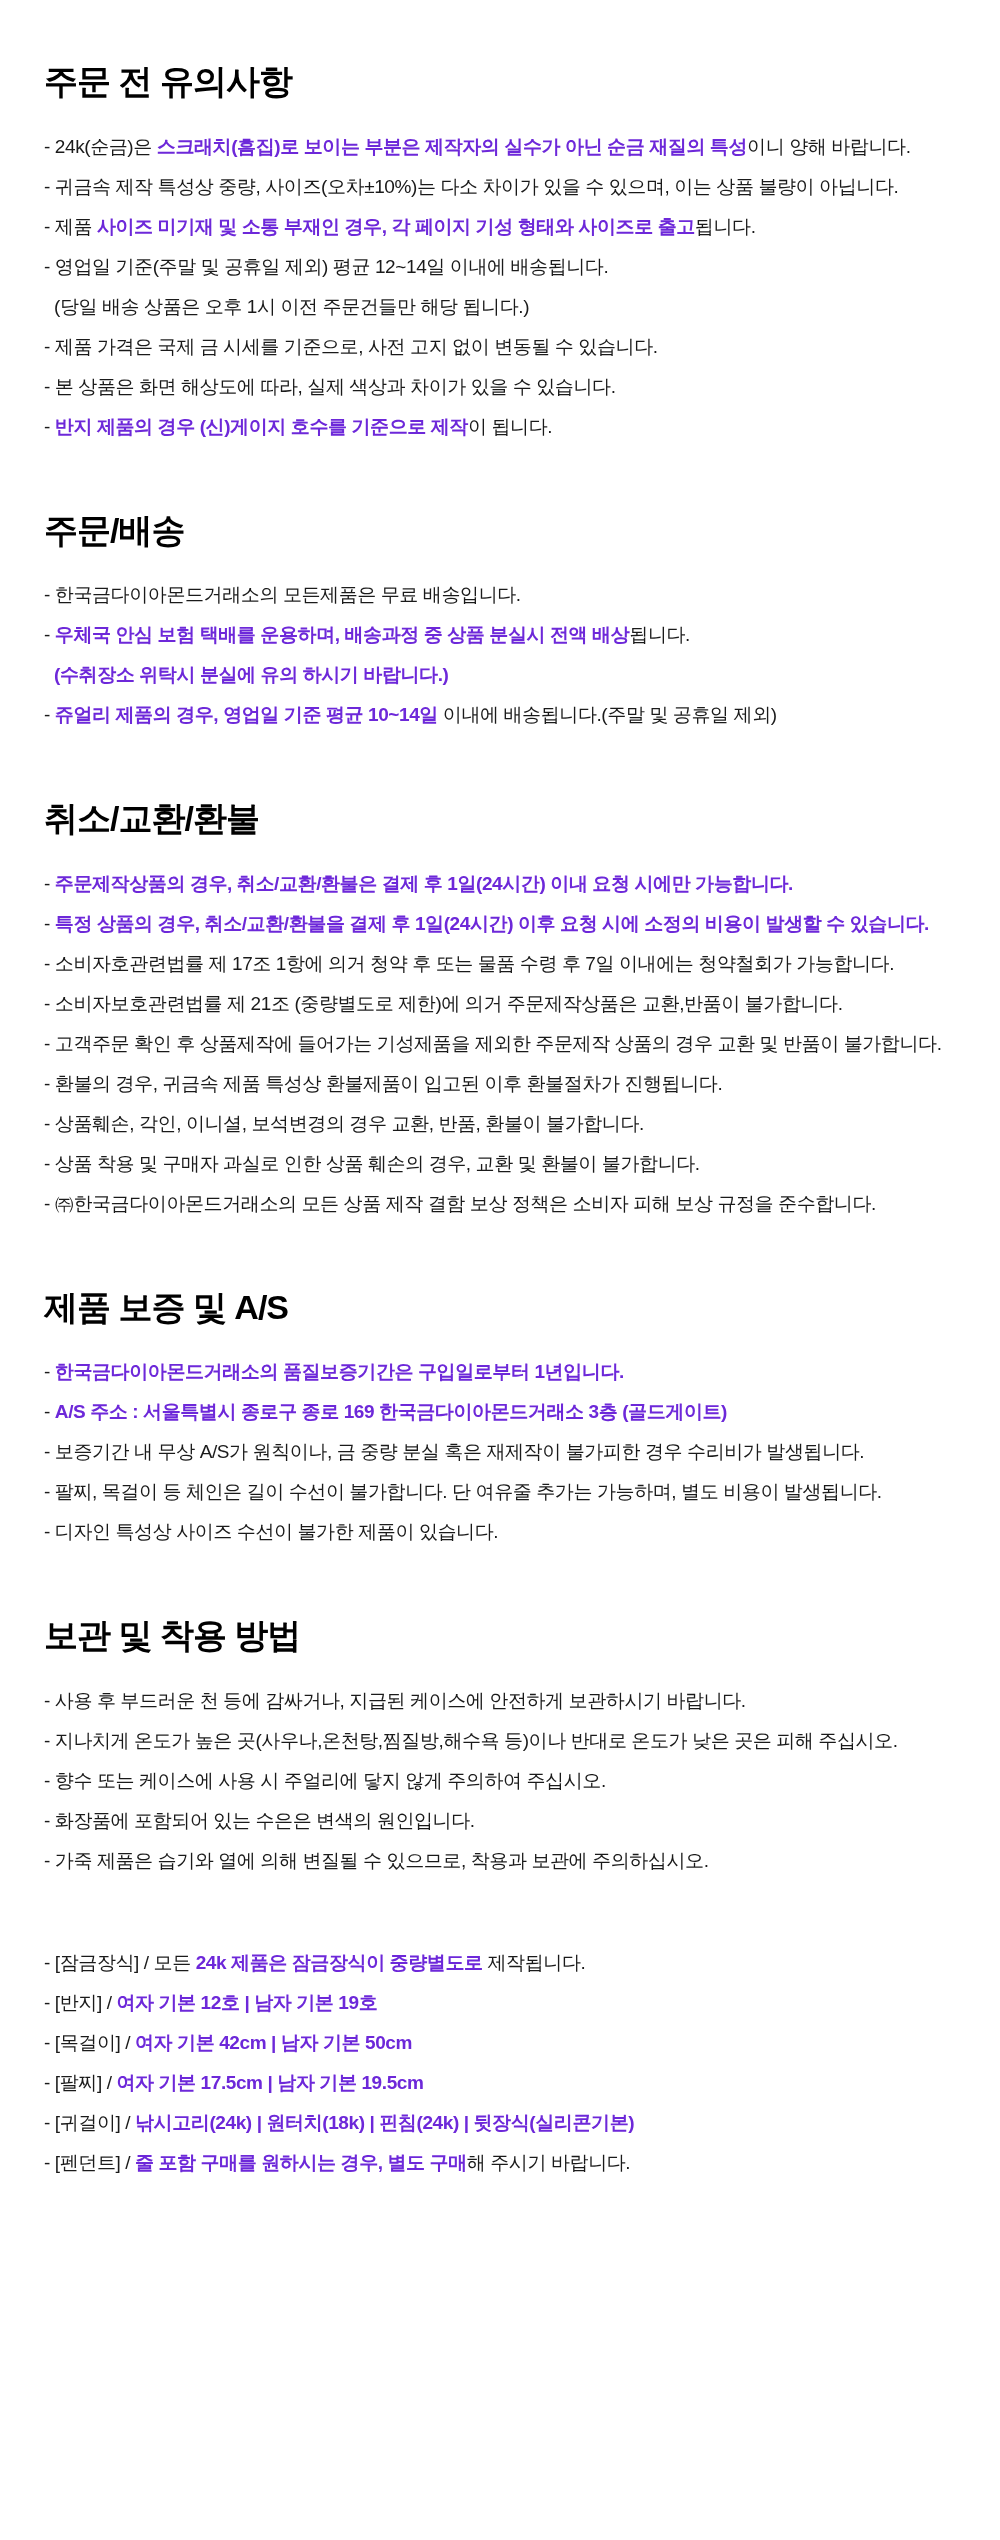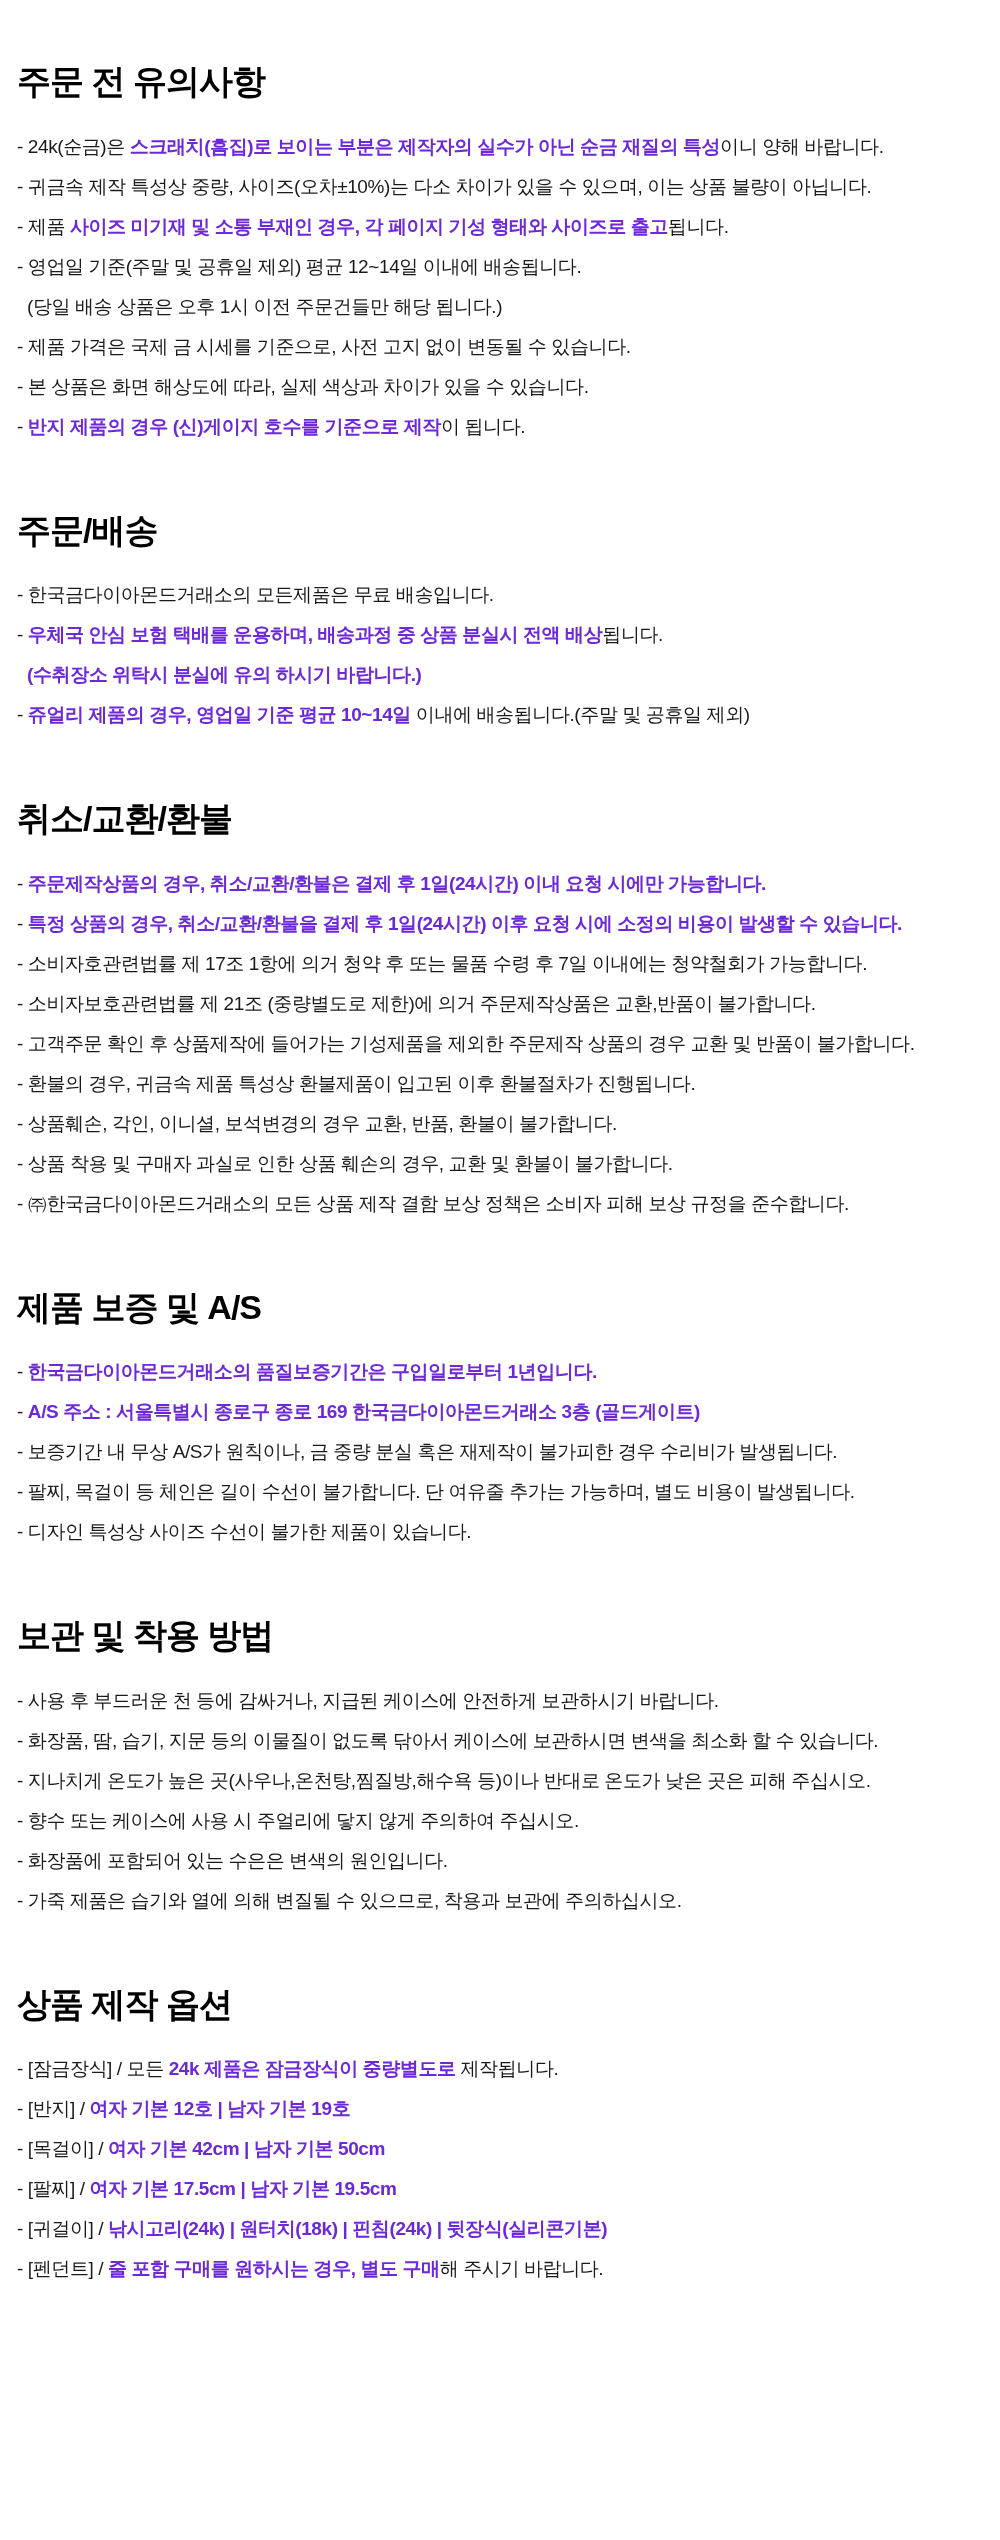--- a/index.html
+++ b/index.html
@@ -8,21 +8,21 @@
     background: #ffffff;
   }
   body {
     width: 1000px;
     min-height: 2540px;
     font-family: "Liberation Sans", "DejaVu Sans", sans-serif;
     color: #1a1a1a;
     box-sizing: border-box;
   }
   .notice-root {
-    padding: 60px 40px 80px 17px;
+    padding: 60px 40px 80px 44px;
   }
   section {
     margin-bottom: 62px;
   }
   h2 {
     margin: 0 0 24px 0;
     font-size: 34px;
     line-height: 1.25;
     font-weight: 800;
     color: #000000;
@@ -98,29 +98,27 @@
         <p class="item"><span class="seg">- </span><span class="seg bold">A/S 주소 : 서울특별시 종로구 종로 169 한국금다이아몬드거래소 3층 (골드게이트)</span></p>
         <p class="item"><span class="seg">- 보증기간 내 무상 A/S가 원칙이나, 금 중량 분실 혹은 재제작이 불가피한 경우 수리비가 발생됩니다.</span></p>
         <p class="item"><span class="seg">- 팔찌, 목걸이 등 체인은 길이 수선이 불가합니다. 단 여유줄 추가는 가능하며, 별도 비용이 발생됩니다.</span></p>
         <p class="item"><span class="seg">- 디자인 특성상 사이즈 수선이 불가한 제품이 있습니다.</span></p>
       </div>
     </section>
     <section>
       <h2>보관 및 착용 방법</h2>
       <div class="items">
         <p class="item"><span class="seg">- 사용 후 부드러운 천 등에 감싸거나, 지급된 케이스에 안전하게 보관하시기 바랍니다.</span></p>
-        <p class="item"><span class="seg">- 화장품, 땀, 습기, 지문 등의 이물질이 없도록 닦아서 케이스에 보관하시면 변색을 최소화 할 수 있습니다.</span></p>
         <p class="item"><span class="seg">- 지나치게 온도가 높은 곳(사우나,온천탕,찜질방,해수욕 등)이나 반대로 온도가 낮은 곳은 피해 주십시오.</span></p>
         <p class="item"><span class="seg">- 향수 또는 케이스에 사용 시 주얼리에 닿지 않게 주의하여 주십시오.</span></p>
         <p class="item"><span class="seg">- 화장품에 포함되어 있는 수은은 변색의 원인입니다.</span></p>
         <p class="item"><span class="seg">- 가죽 제품은 습기와 열에 의해 변질될 수 있으므로, 착용과 보관에 주의하십시오.</span></p>
       </div>
     </section>
     <section>
-      <h2>상품 제작 옵션</h2>
       <div class="items">
         <p class="item"><span class="seg">- [잠금장식] / 모든 </span><span class="seg bold">24k 제품은 잠금장식이 중량별도로</span><span class="seg"> 제작됩니다.</span></p>
         <p class="item"><span class="seg">- [반지] / </span><span class="seg bold">여자 기본 12호 | 남자 기본 19호</span></p>
         <p class="item"><span class="seg">- [목걸이] / </span><span class="seg bold">여자 기본 42cm | 남자 기본 50cm</span></p>
         <p class="item"><span class="seg">- [팔찌] / </span><span class="seg bold">여자 기본 17.5cm | 남자 기본 19.5cm</span></p>
         <p class="item"><span class="seg">- [귀걸이] / </span><span class="seg bold">낚시고리(24k) | 원터치(18k) | 핀침(24k) | 뒷장식(실리콘기본)</span></p>
         <p class="item"><span class="seg">- [펜던트] / </span><span class="seg bold">줄 포함 구매를 원하시는 경우, 별도 구매</span><span class="seg">해 주시기 바랍니다.</span></p>
       </div>
     </section>
   </main>

